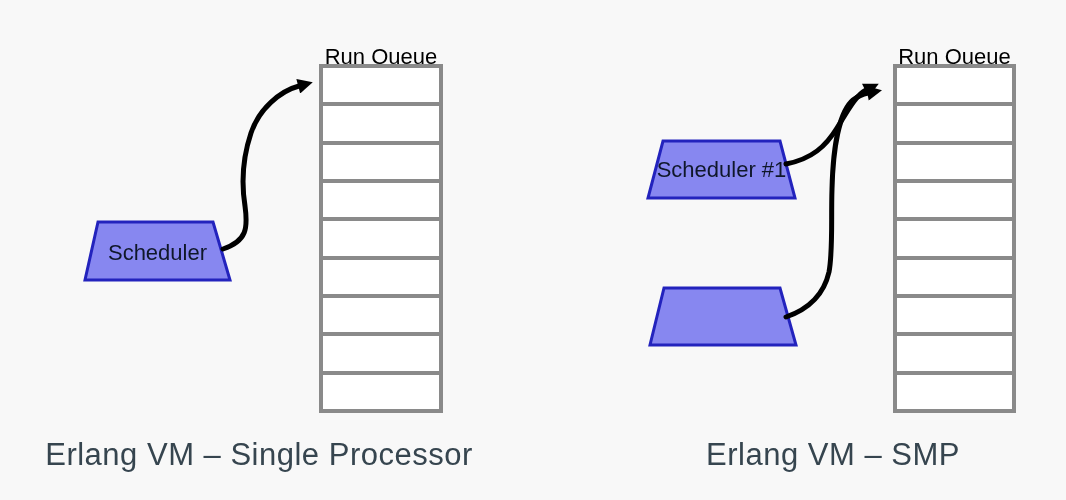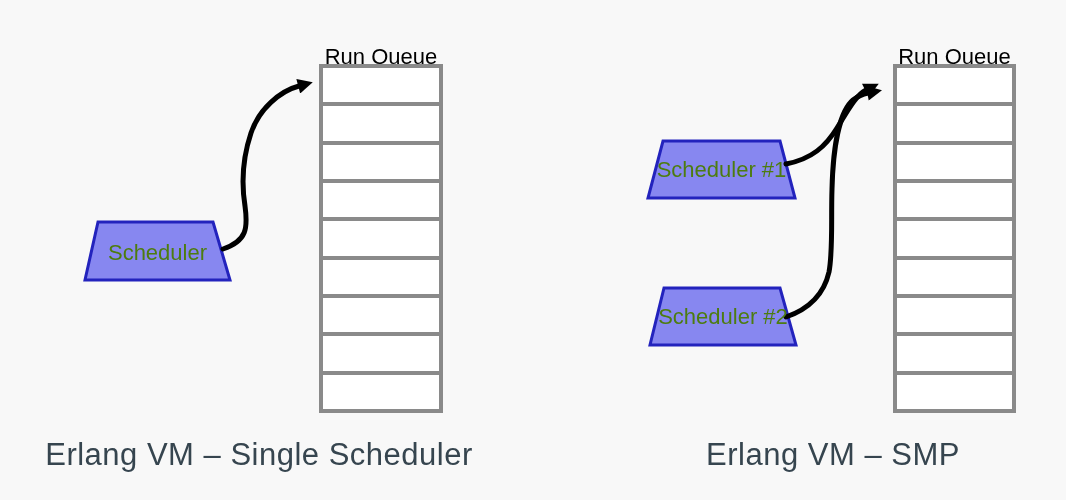--- a/index.html
+++ b/index.html
@@ -33,21 +33,21 @@
     position: absolute;
     font-size: 22px;
     color: #000000;
     text-align: center;
     white-space: nowrap;
     margin-top: 8px;
   }
   .sched-label {
     position: absolute;
     font-size: 22px;
-    color: #4d7c0f;
+    color: #0f172a;
     text-align: center;
     white-space: nowrap;
   }
   .caption {
     position: absolute;
     font-size: 31px;
     font-weight: 300;
     color: #36454f;
     text-align: center;
     white-space: nowrap;
@@ -93,35 +93,34 @@
       <div class="cell"></div>
       <div class="cell"></div>
       <div class="cell"></div>
       <div class="cell"></div>
       <div class="cell"></div>
       <div class="cell"></div>
     </div>
 
   <div class="sched-label" style="left:85px; top:240px; width:145px;">Scheduler</div>
 
-  <div class="caption" style="left:0px; top:437px; width:518px;">Erlang VM – Single Scheduler</div>
+  <div class="caption" style="left:0px; top:437px; width:518px;">Erlang VM – Single Processor</div>
 
   <div class="queue-label" style="left:893px; top:36px; width:123px;">Run Queue</div>
 
   <div class="queue" style="left:893px; top:64px; width:123px; height:349px;">
       <div class="cell"></div>
       <div class="cell"></div>
       <div class="cell"></div>
       <div class="cell"></div>
       <div class="cell"></div>
       <div class="cell"></div>
       <div class="cell"></div>
       <div class="cell"></div>
       <div class="cell"></div>
     </div>
 
   <div class="sched-label" style="left:648px; top:157px; width:147px;">Scheduler #1</div>
 
-  <div class="sched-label" style="left:650px; top:304px; width:146px;">Scheduler #2</div>
 
   <div class="caption" style="left:593px; top:437px; width:480px;">Erlang VM – SMP</div>
 
 </div>
 
 </body></html>

